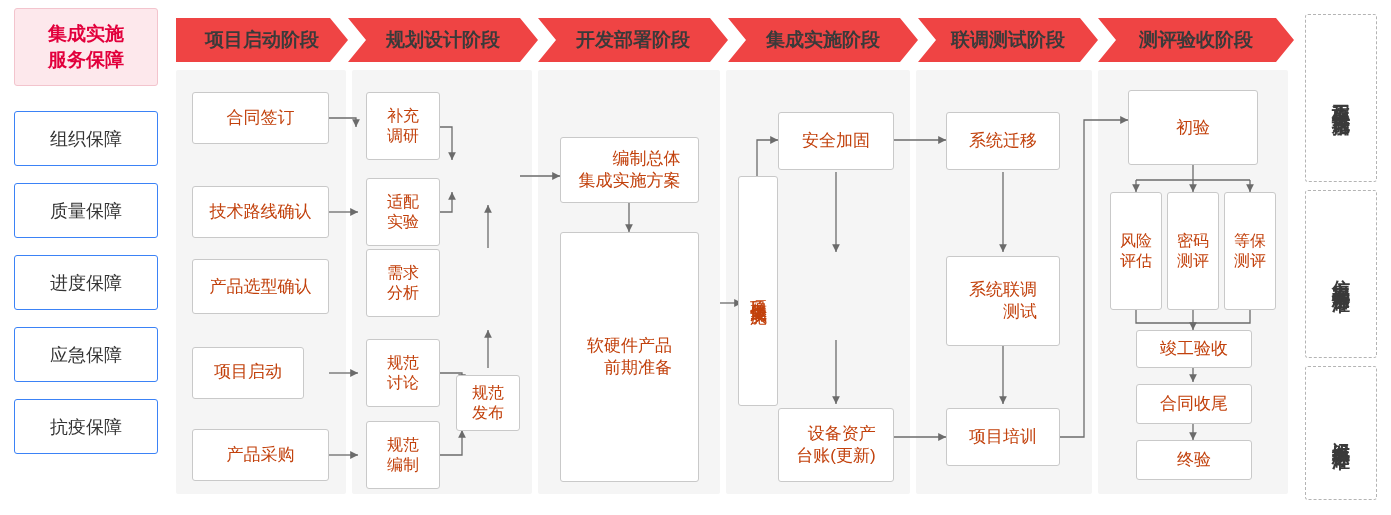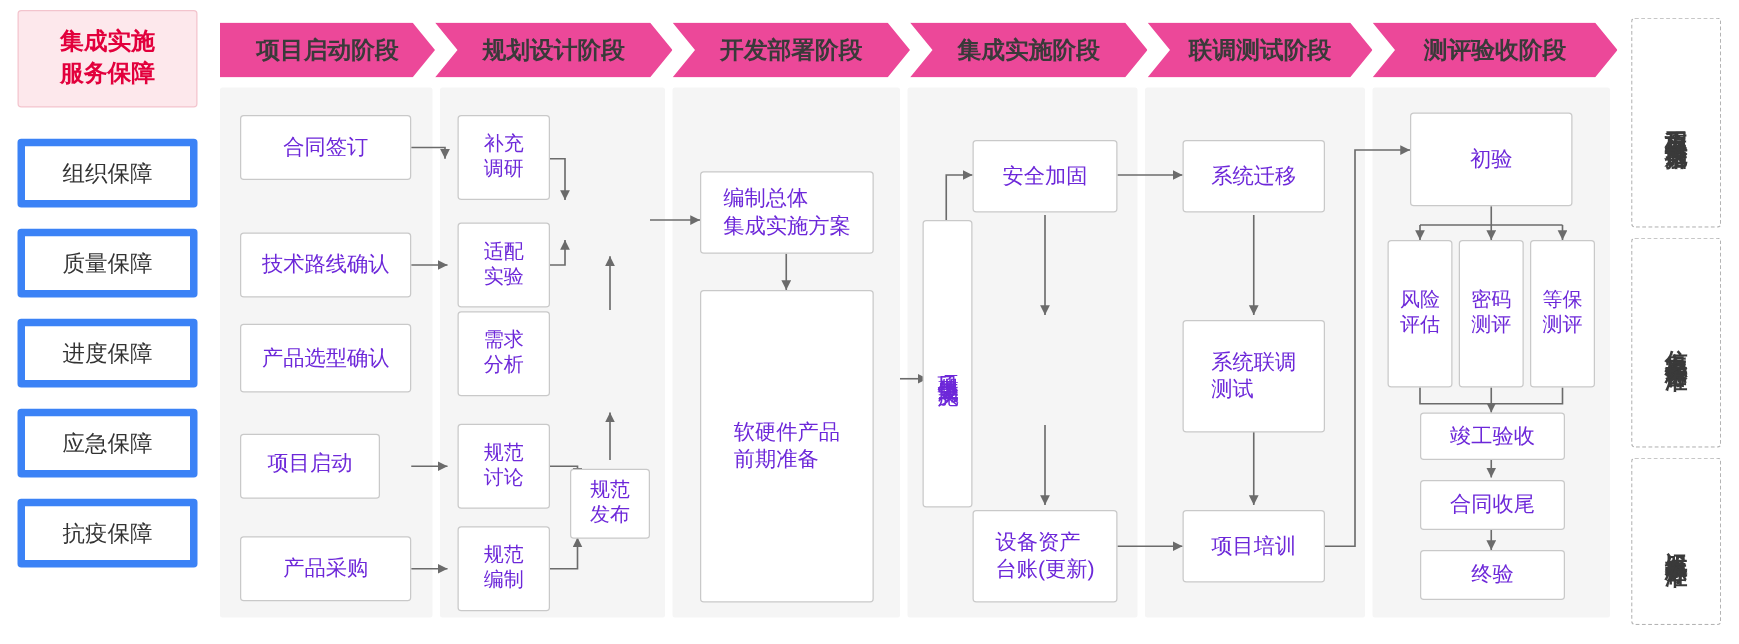--- a/index.html
+++ b/index.html
@@ -40,42 +40,42 @@
     display: flex;
     align-items: center;
     justify-content: center;
     text-align: center;
   }
   .left-item {
     width: 144px;
     height: 55px;
     box-sizing: border-box;
     background: #ffffff;
-    border: 6px solid #3b82f6;
+    border: 1px solid #3b82f6;
     border-radius: 3px;
     display: flex;
     align-items: center;
     justify-content: center;
     font-size: 18px;
     color: #333333;
     margin-top: 17px;
   }
   .left-item.first { margin-top: 25px; }
 
   
   .phase-band {
     position: absolute;
     top: 18px;
     height: 44px;
   }
   .chev {
     position: absolute;
     top: 0;
     height: 44px;
-    background: #ec4899;
+    background: #ef4444;
     display: flex;
     align-items: center;
     justify-content: center;
     font-weight: bold;
     font-size: 19px;
     color: #3a3a3a;
     clip-path: polygon(0 0, calc(100% - 18px) 0, 100% 50%, calc(100% - 18px) 100%, 0 100%, 18px 50%);
   }
   .chev.first {
     clip-path: polygon(0 0, calc(100% - 18px) 0, 100% 50%, calc(100% - 18px) 100%, 0 100%);
@@ -93,23 +93,23 @@
   
   .node {
     position: absolute;
     box-sizing: border-box;
     background: #ffffff;
     border: 1px solid #c9c9c9;
     border-radius: 3px;
     display: flex;
     align-items: center;
     justify-content: center;
-    text-align: left;
+    text-align: right;
     font-size: 17px;
-    color: #6d28d9;
+    color: #c2410c;
     line-height: 22px;
     padding: 2px 4px;
   }
   .node.sm { font-size: 16px; line-height: 20px; }
   .node.vert {
     writing-mode: vertical-rl;
     text-orientation: upright;
     letter-spacing: 1px;
     line-height: 26px;
   }

